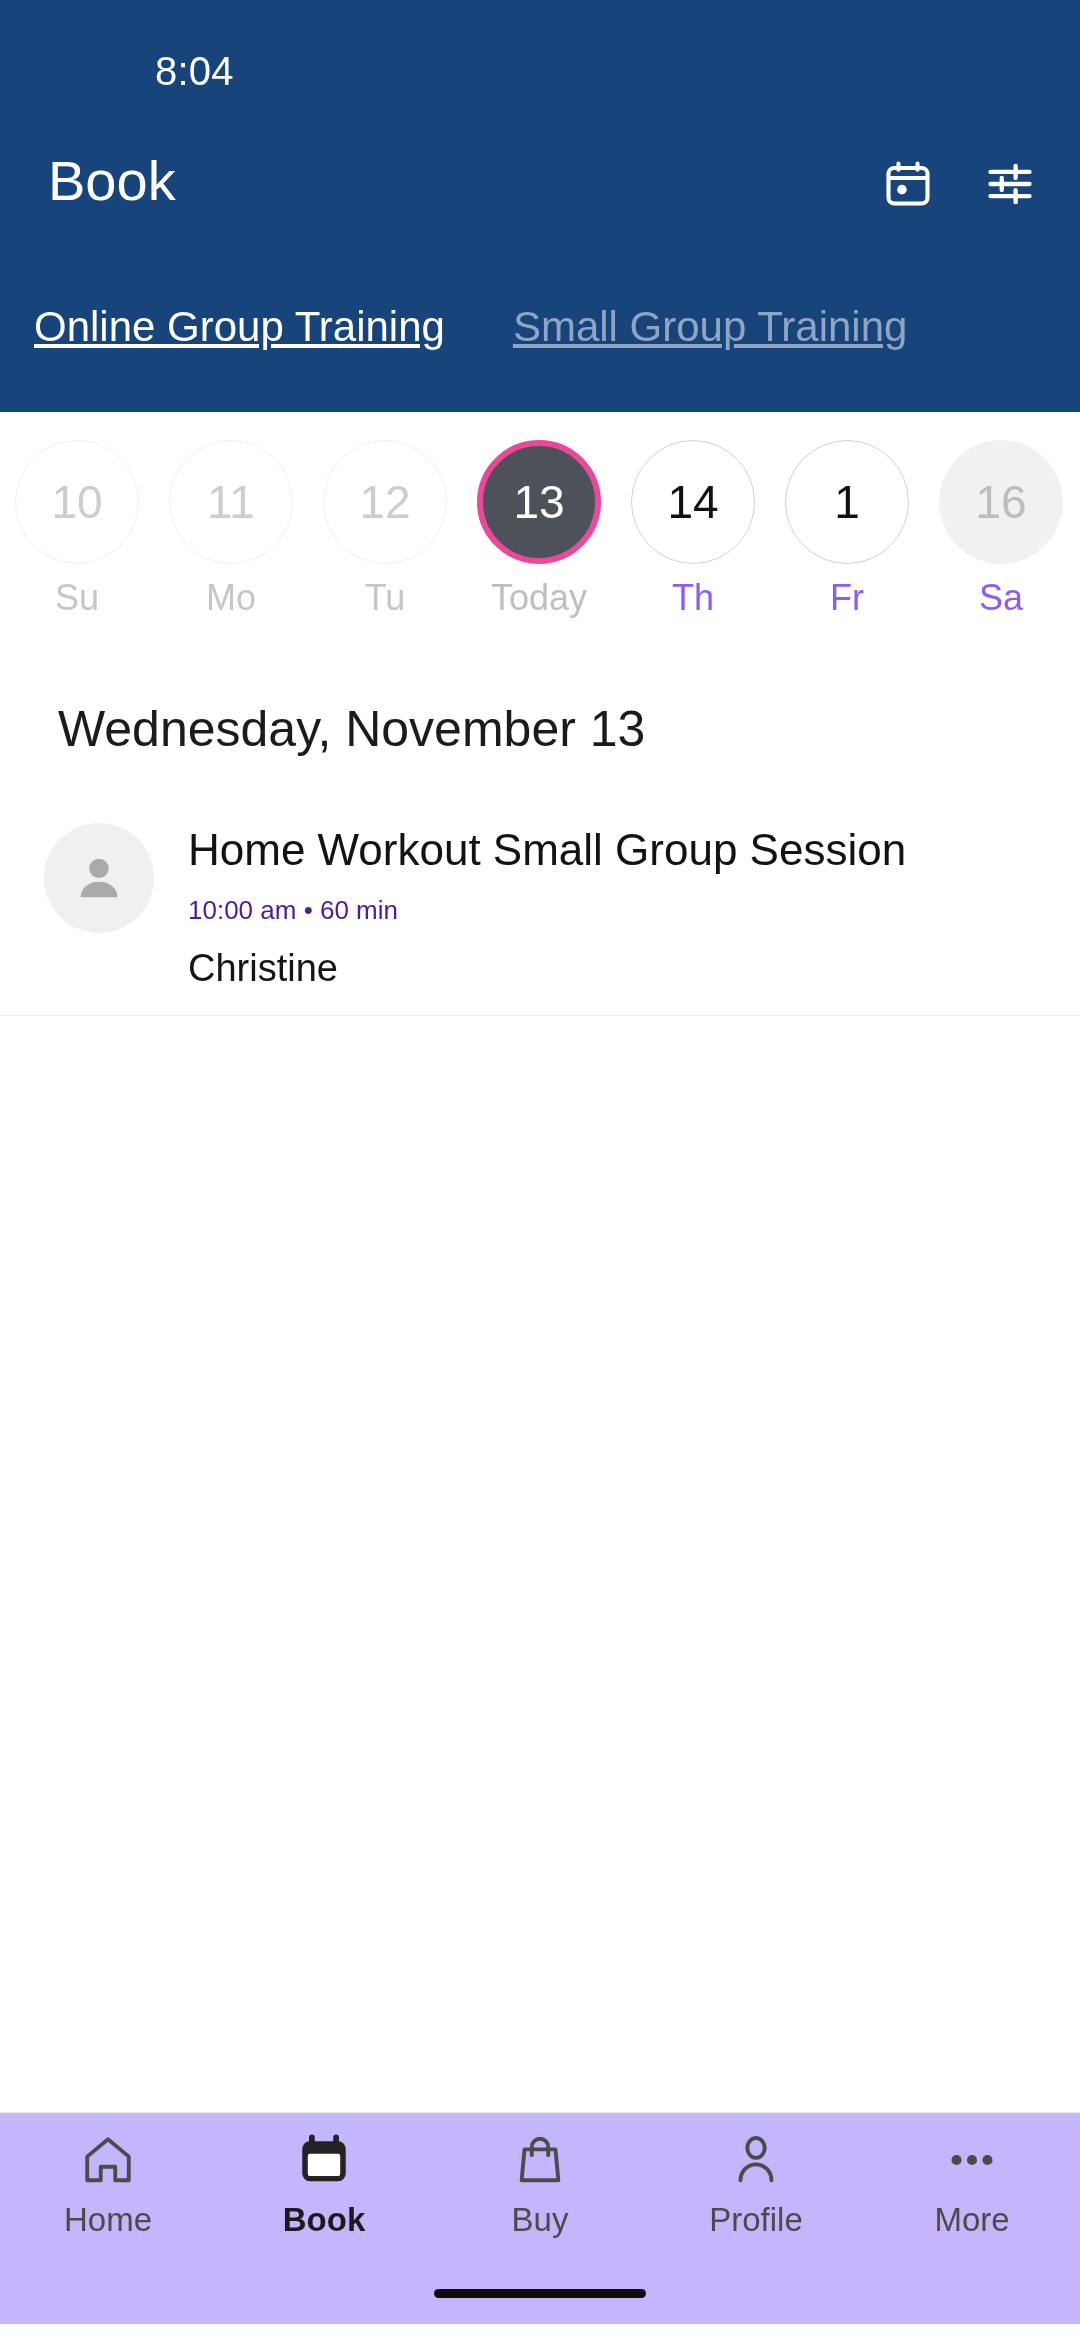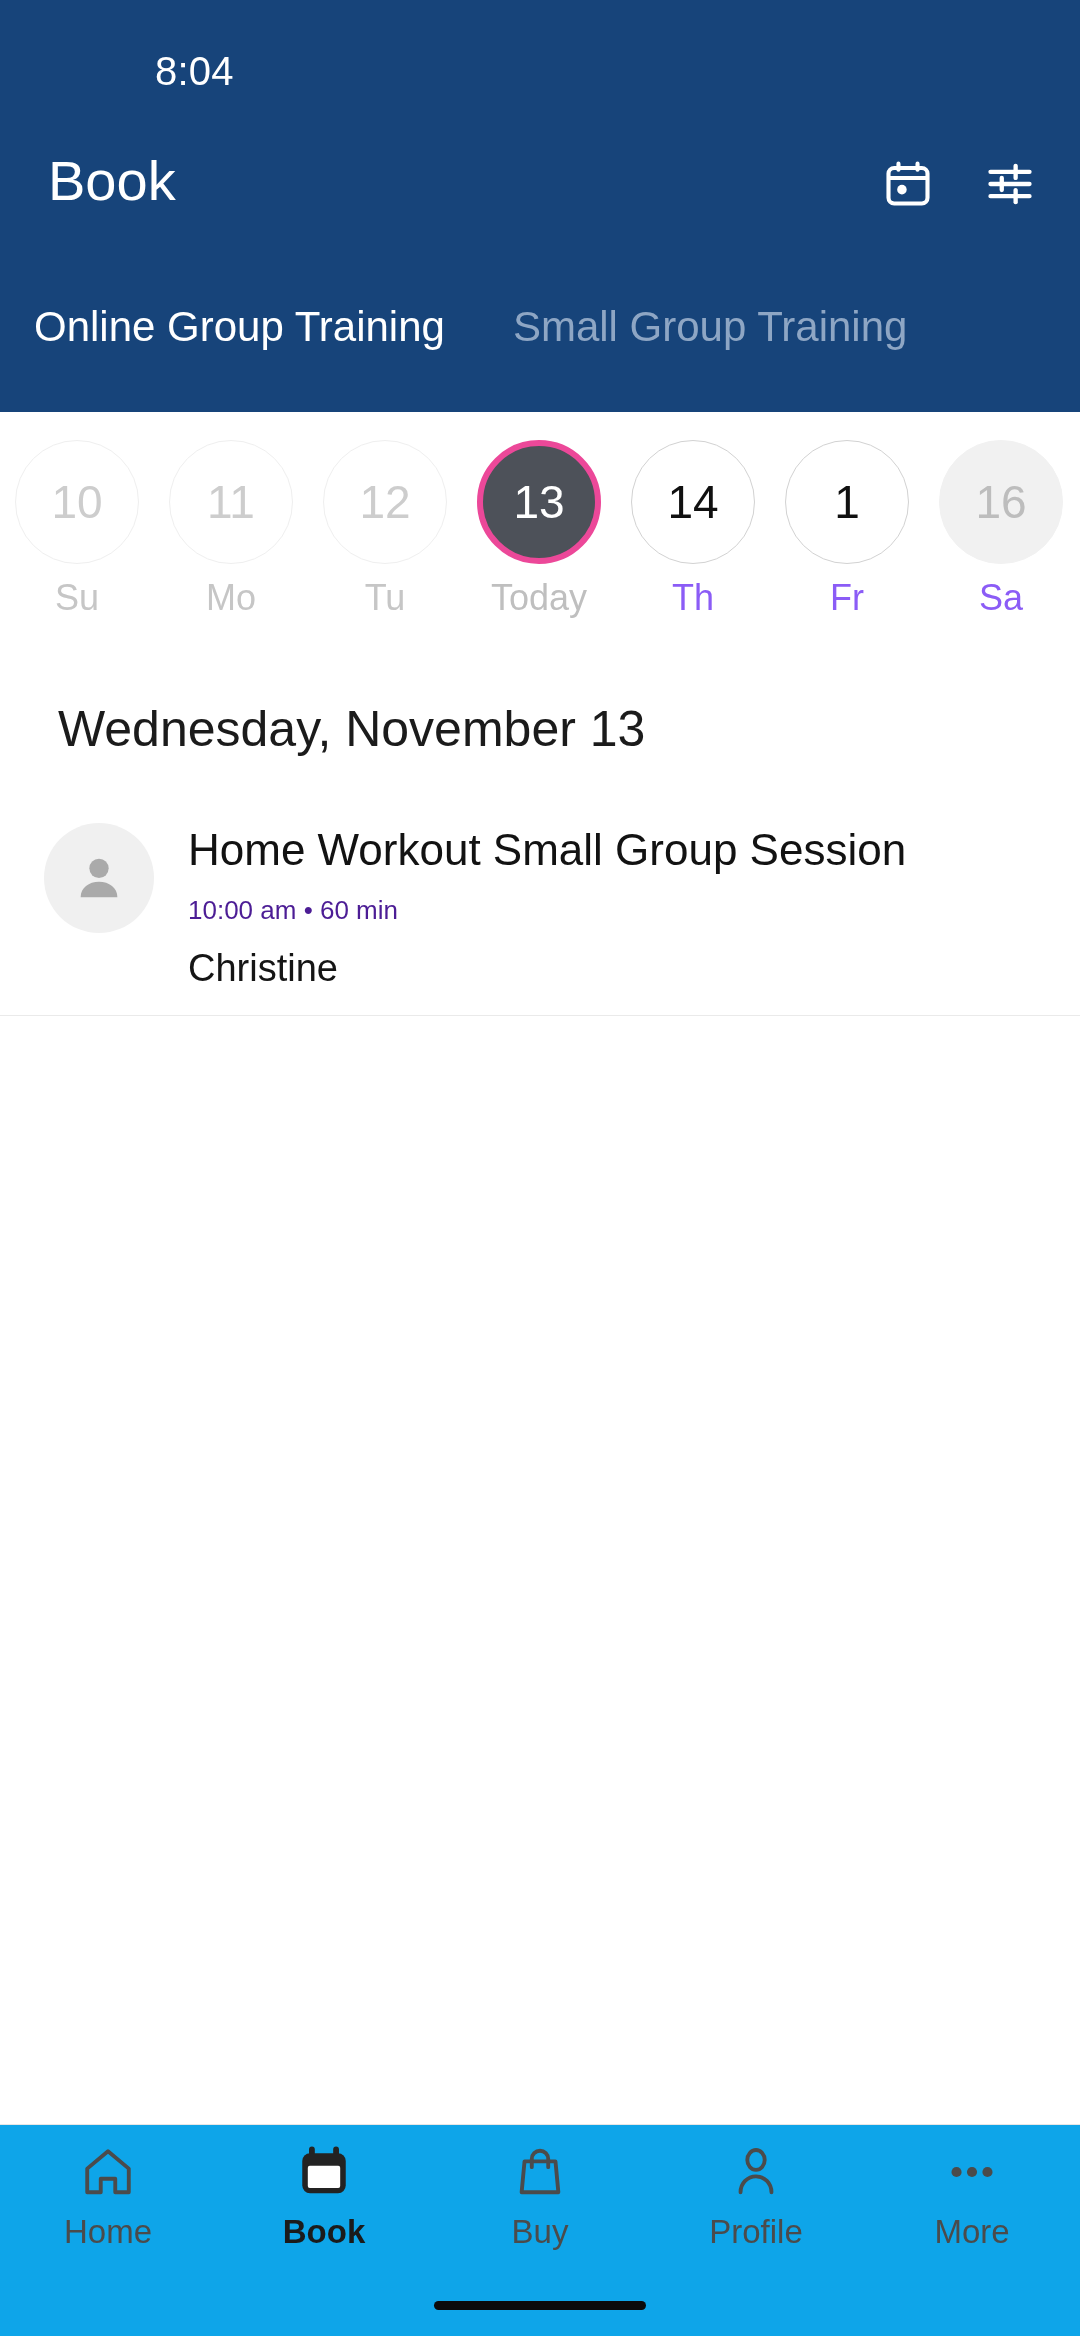--- a/index.html
+++ b/index.html
@@ -40,21 +40,21 @@
     cursor:pointer;
   }
 
   
   #tab-bar{
     position:absolute; left:0; top:288px; width:1080px; height:124px;
     display:flex; align-items:flex-start;
   }
   .tab-item{
     padding-top:14px;
-    font-size:42px; line-height:50px; white-space:nowrap; cursor:pointer;
+    font-size:42px; line-height:50px; white-space:nowrap; cursor:pointer;text-decoration:underline;
   }
   #tab-online{ margin-left:34px; color:#ffffff; }
   #tab-small{ margin-left:68px; color:#8EA6C4; }
 
   
   #date-strip{
     position:absolute; left:0; top:412px; width:1080px; height:255px;
     background:#ffffff;
     display:flex; align-items:flex-start; padding-top:28px;
   }
@@ -104,22 +104,22 @@
   }
   .session-meta{
     margin-top:10px; font-size:26px; line-height:46px; color:#4c1d95;
   }
   .session-trainer{
     margin-top:12px; font-size:38px; line-height:46px; color:#151515;
   }
 
   
   #bottom-nav{
-    position:absolute; left:0; bottom:4px; width:1080px; height:212px;
-    background:#0ea5e9; border-top:1px solid #E6E6E6;
+    position:absolute; left:0; bottom:16px; width:1080px; height:212px;
+    background:#c4b5fd; border-top:1px solid #E6E6E6;
   }
   #nav-items{
     display:flex; width:1080px; height:150px; padding-top:14px;
   }
   .nav-item{
     flex:1; display:flex; flex-direction:column; align-items:center;
     cursor:pointer;
   }
   .nav-icon{ height:66px; display:flex; align-items:center; justify-content:center; }
   .nav-label{

